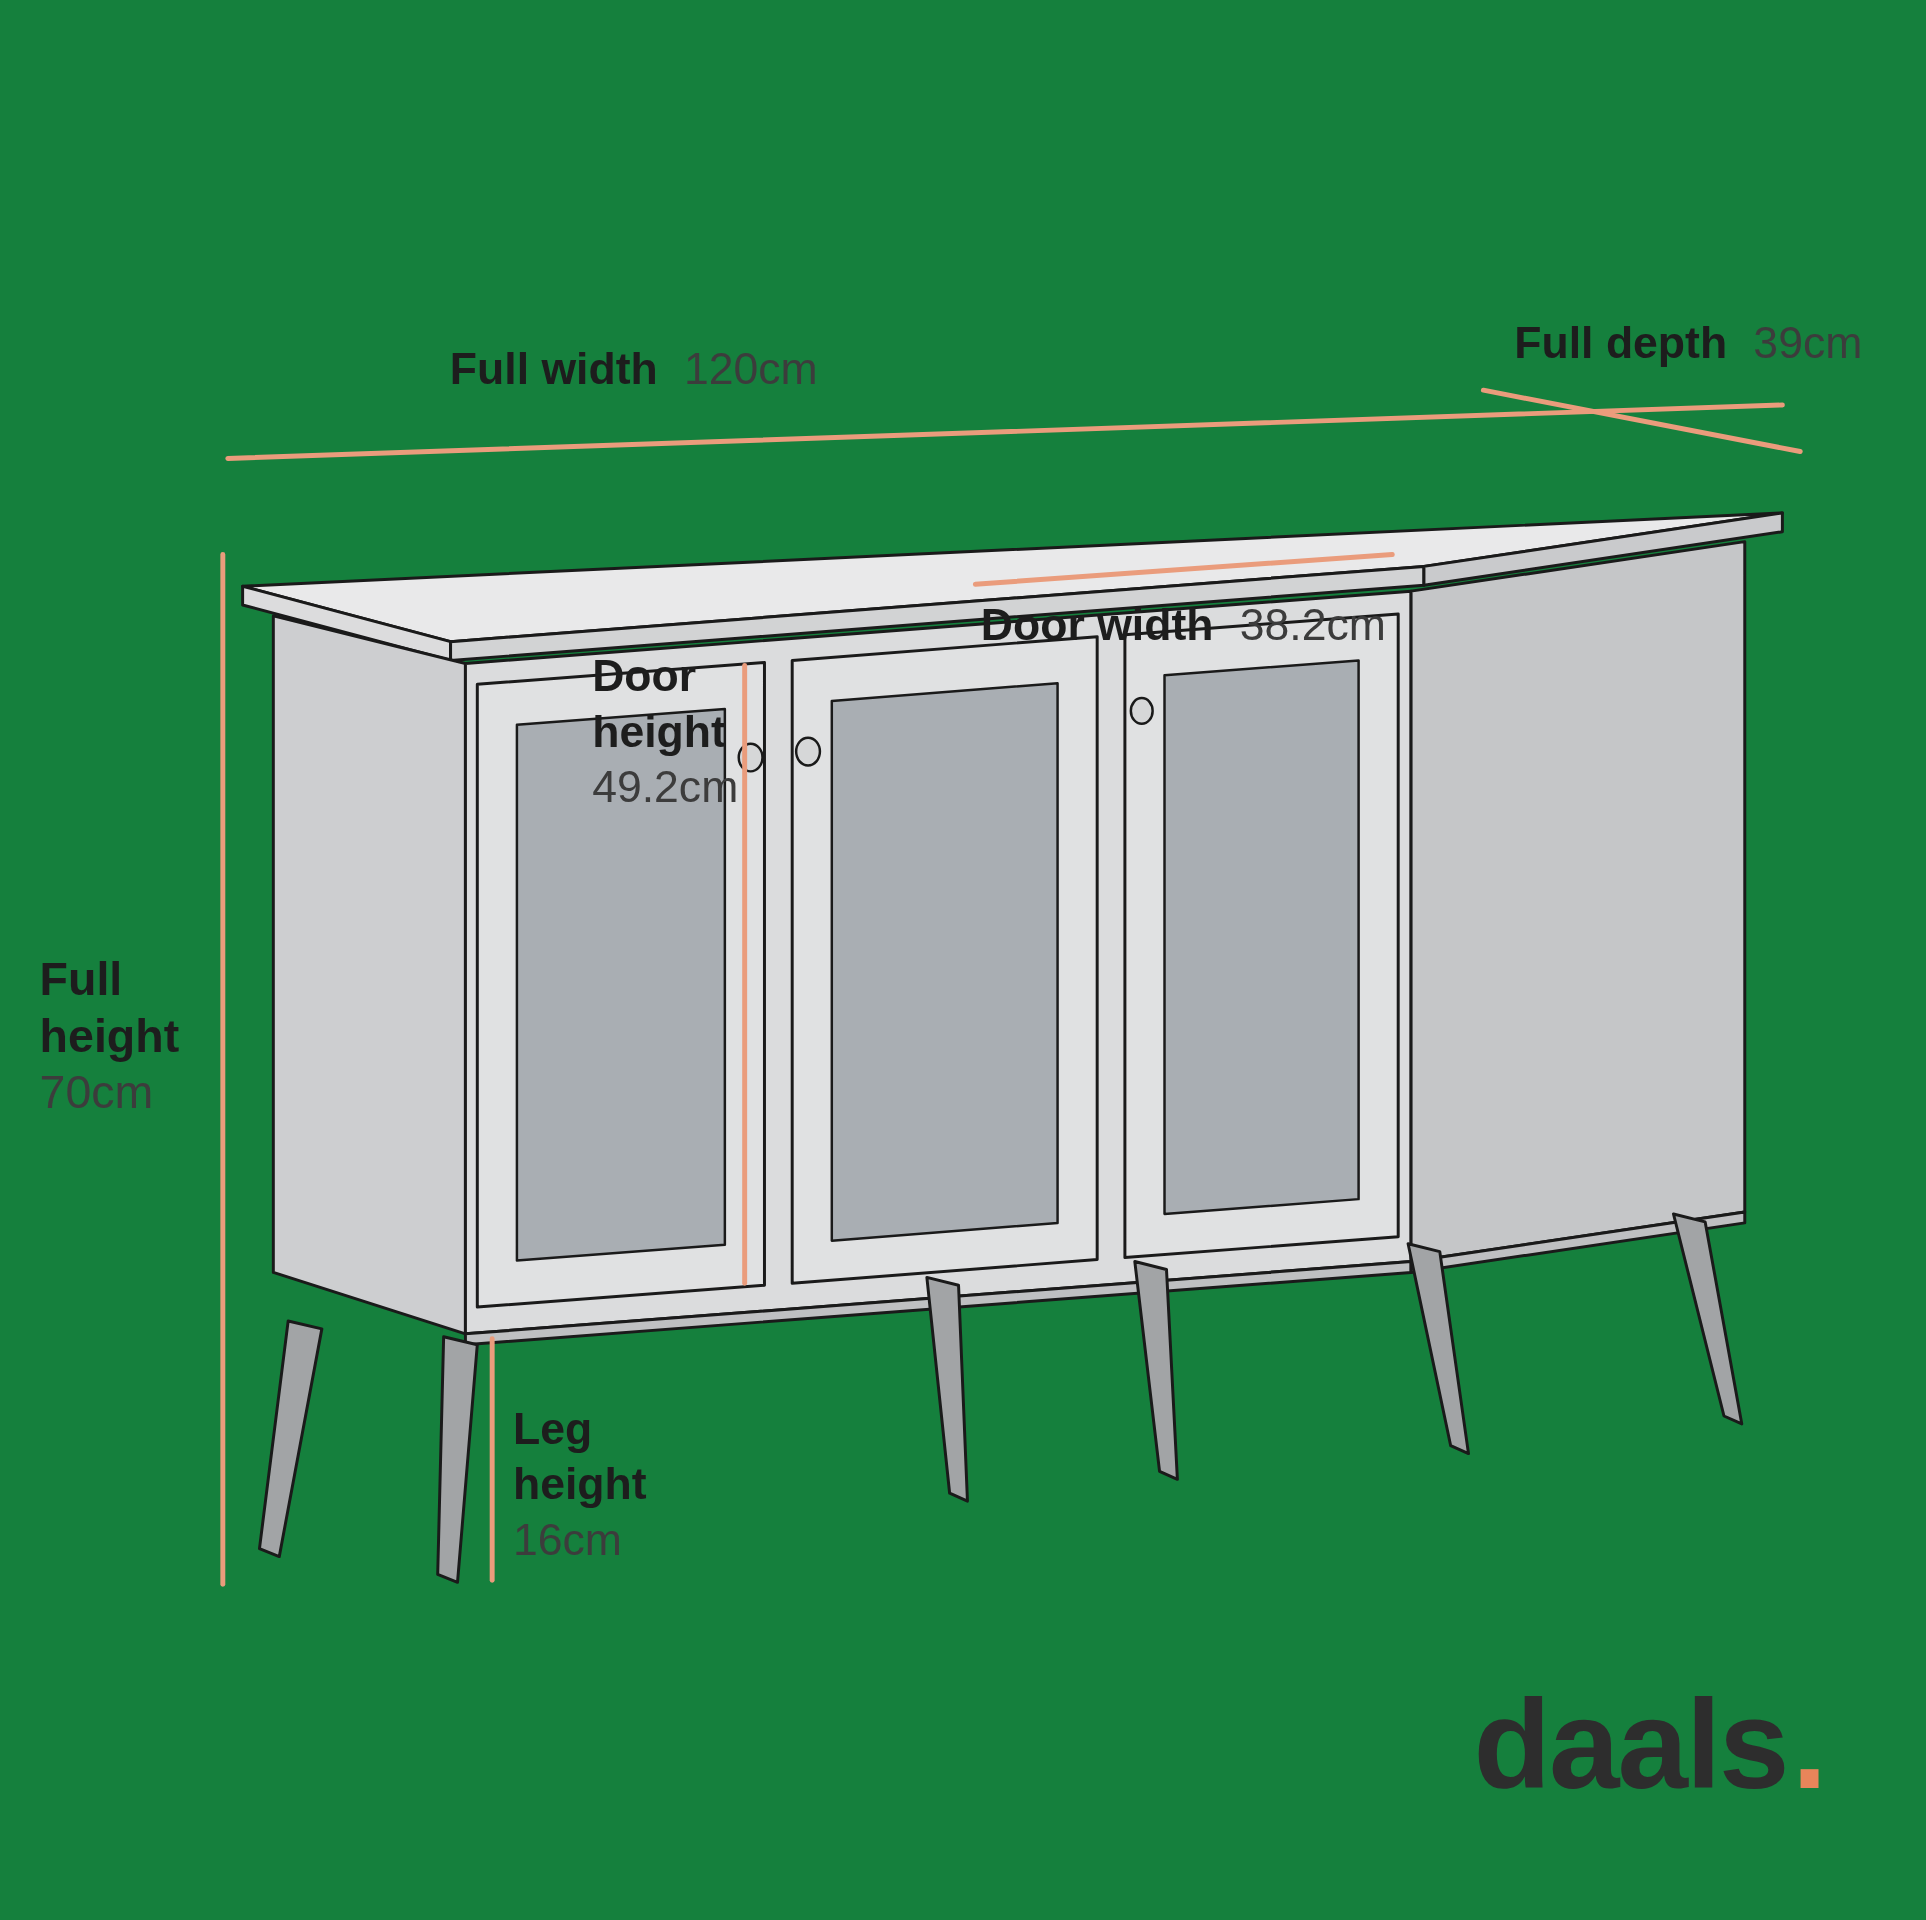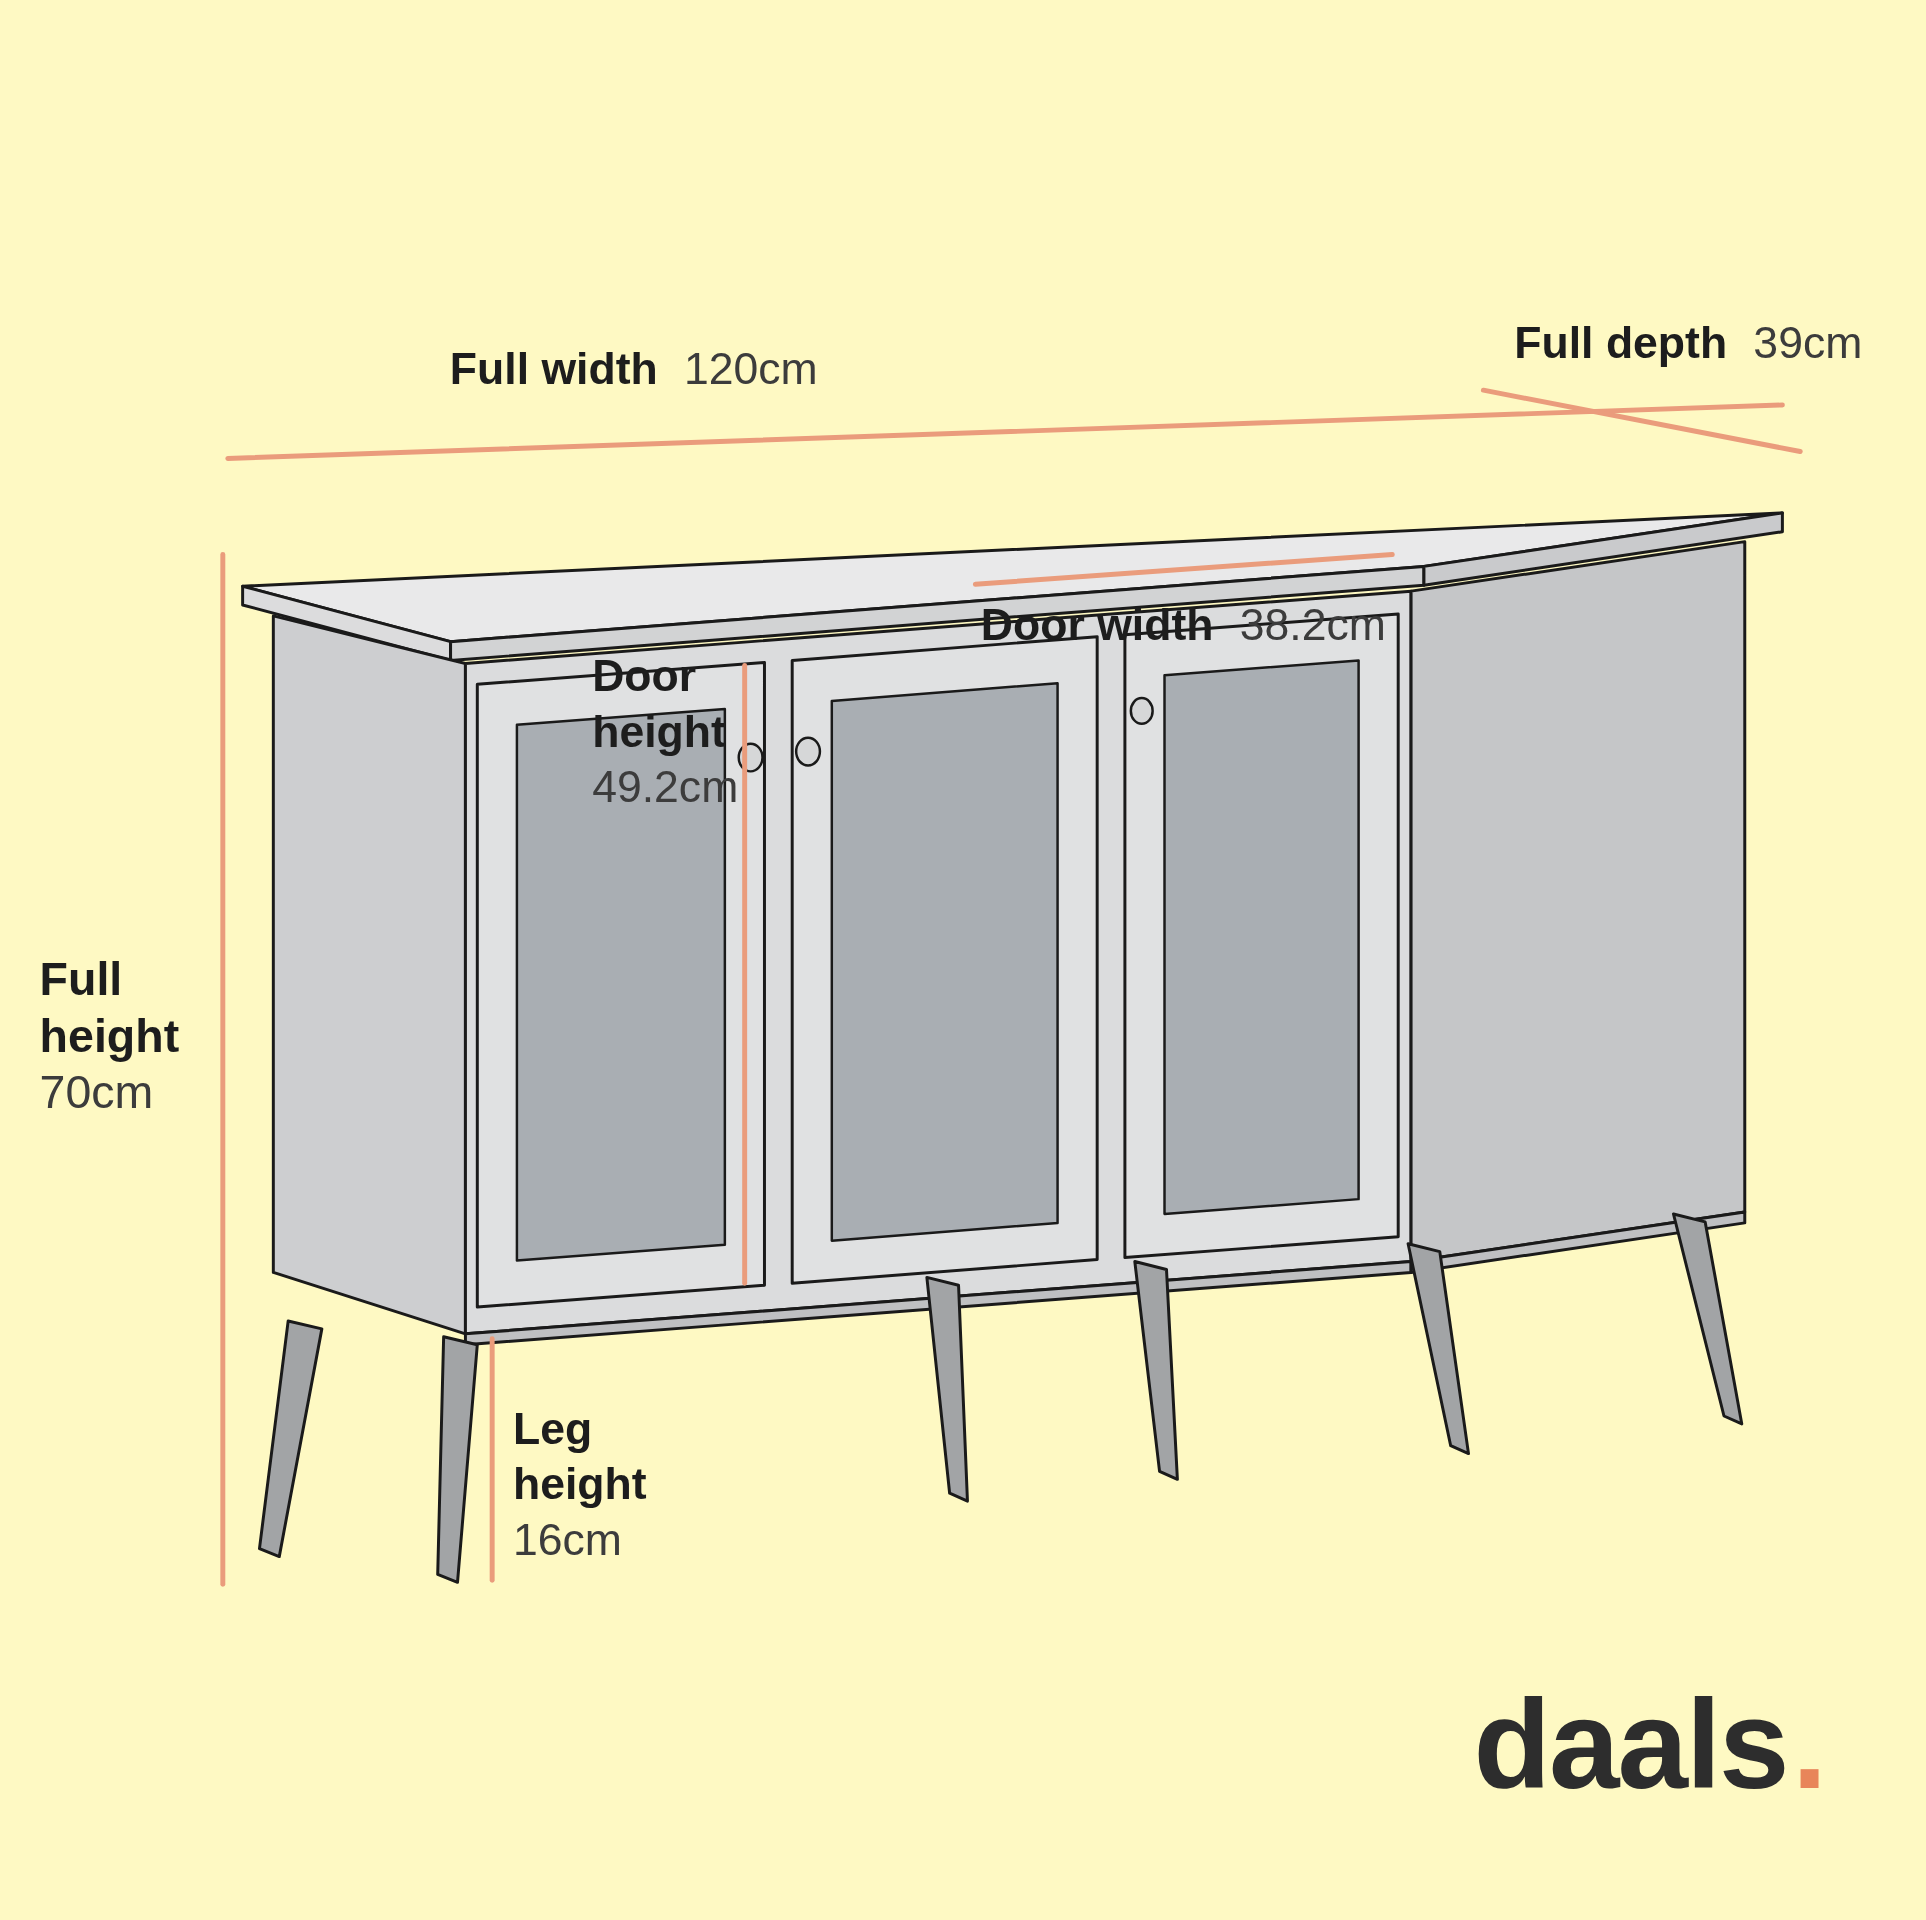--- a/index.html
+++ b/index.html
@@ -1,16 +1,16 @@
 <!DOCTYPE html>
 <html><head>
 <meta charset="utf-8">
 <style>
   html,body{margin:0;padding:0;background:#ffffff;}
-  .canvas{position:relative;width:1927px;height:1921px;background:#fef9c3;overflow:hidden;}
+  .canvas{position:relative;width:1927px;height:1921px;background:#15803d;overflow:hidden;}
   svg{display:block;font-family:"Liberation Sans",sans-serif;}
   .outline{stroke:#1a1a1a;stroke-width:3;stroke-linejoin:round;}
   .thin{stroke-width:2.5;}
   .fill-top{fill:#e9e9ea}
   .fill-band-f{fill:#d2d3d4}
   .fill-band-l{fill:#dcdcdd}
   .fill-band-r{fill:#c9cacc}
   .fill-left{fill:#cdced0}
   .fill-front{fill:#dbdcdd}
   .fill-right{fill:#c5c6c8}

